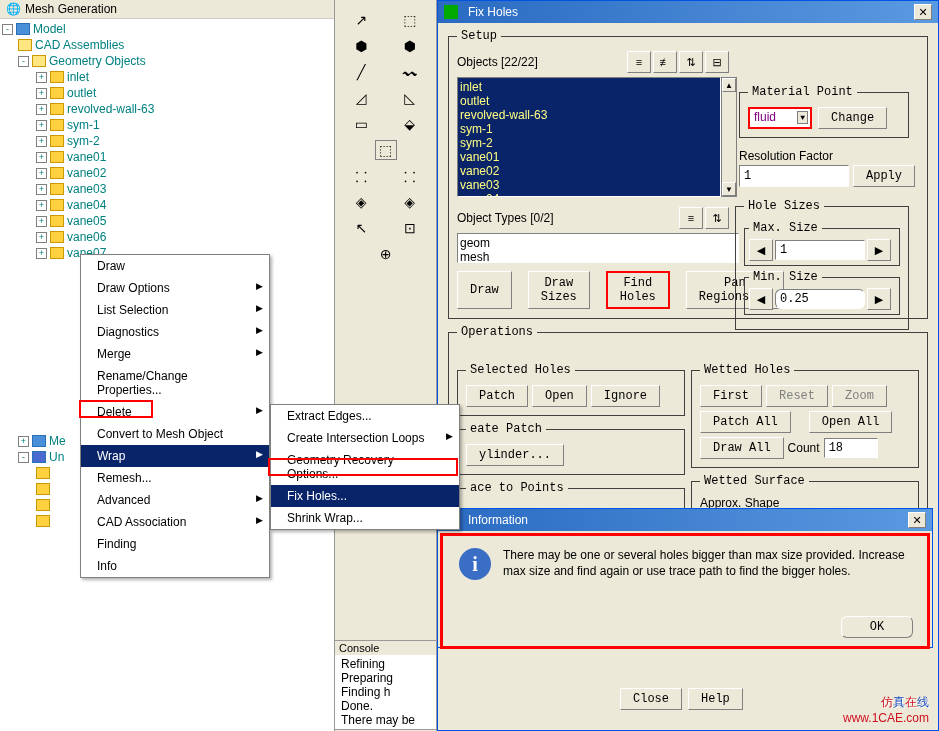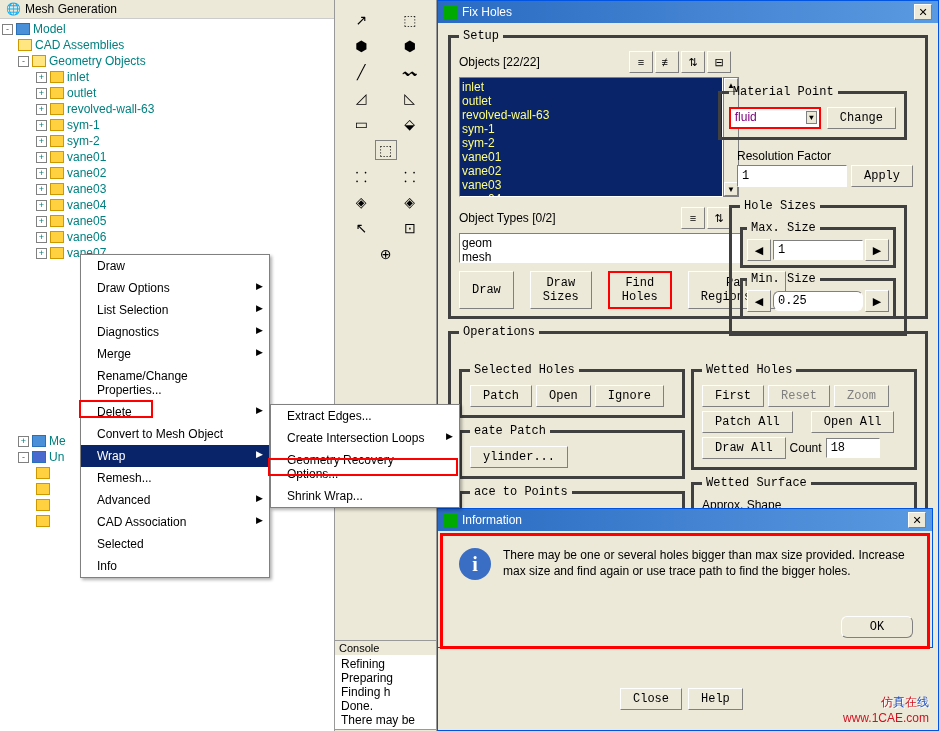--- a/index.html
+++ b/index.html
@@ -29,24 +29,24 @@
 .menu-item.has-sub::after { content: "▶"; position: absolute; right: 6px; font-size: 9px; }
 .menu-item.highlight { background: #0a246a; color: #fff; }
 .menu1 { left: 80px; top: 254px; width: 190px; }
 .menu2 { left: 270px; top: 404px; width: 190px; }
 .menu1-wrap-hl { position: absolute; left: 79px; top: 400px; width: 74px; height: 18px; border: 2px solid red; z-index: 60; pointer-events: none; }
 .menu2-fix-hl { position: absolute; left: 268px; top: 458px; width: 190px; height: 18px; border: 2px solid red; z-index: 60; pointer-events: none; }
 
 
 .fixholes { position: absolute; left: 437px; top: 0; width: 502px; height: 731px; background: #ece9d8; border: 1px solid #0054e3; }
 .fh-title { background: linear-gradient(to right, #2a6ac1, #5a9ae1); color: #fff; padding: 3px 6px; display: flex; align-items: center; justify-content: space-between; }
-.fh-title-left { display: flex; align-items: center; gap: 4px; font-family: "Courier New", monospace; font-size: 13px; }
+.fh-title-left { display: flex; align-items: center; gap: 10px; font-family: "Courier New", monospace; font-size: 13px; }
 .fh-close { width: 18px; height: 16px; background: #ece9d8; border: 1px solid #fff; border-right-color: #808080; border-bottom-color: #808080; display: flex; align-items: center; justify-content: center; font-size: 11px; color: #000; cursor: pointer; }
 .fh-body { padding: 6px 10px; font-family: "Courier New", monospace; }
-fieldset { border: 3px solid #404040; padding: 8px; margin-bottom: 6px; }
+fieldset { border: 1px solid #404040; padding: 8px; margin-bottom: 6px; }
 legend { padding: 0 4px; font-family: "Courier New", monospace; font-size: 12px; }
 .btn { background: #ece9d8; border: 1px solid #fff; border-right-color: #808080; border-bottom-color: #808080; padding: 3px 12px; font-family: "Courier New", monospace; font-size: 12px; cursor: pointer; }
 .listbox { background: #0a246a; color: #ffff80; font-family: "Courier New", monospace; font-size: 12px; border: 1px solid #808080; border-right-color: #fff; border-bottom-color: #fff; padding: 2px; overflow: hidden; }
 .listbox-white { background: #fff; color: #000; border: 1px solid #808080; border-right-color: #fff; border-bottom-color: #fff; padding: 2px; font-family: "Courier New", monospace; font-size: 12px; }
 .textbox { background: #fff; border: 1px solid #808080; border-right-color: #fff; border-bottom-color: #fff; padding: 2px 4px; font-family: "Courier New", monospace; font-size: 12px; }
 .iconbtn { width: 24px; height: 22px; background: #ece9d8; border: 1px solid #fff; border-right-color: #808080; border-bottom-color: #808080; display: inline-flex; align-items: center; justify-content: center; font-size: 11px; cursor: pointer; }
 .dropdown { background: #fff; border: 1px solid #808080; border-right-color: #fff; border-bottom-color: #fff; padding: 1px 16px 1px 4px; font-family: "Courier New", monospace; color: #800080; position: relative; }
 .dropdown::after { content: "▼"; position: absolute; right: 2px; top: 2px; font-size: 8px; background: #ece9d8; padding: 1px 2px; border: 1px solid #808080; color: #000; }
 .red-box { border: 2px solid red; }
 
@@ -241,29 +241,30 @@
     <div class="menu-item has-sub">List Selection</div>
     <div class="menu-item has-sub">Diagnostics</div>
     <div class="menu-item has-sub">Merge</div>
     <div class="menu-item">Rename/Change Properties...</div>
     <div class="menu-item has-sub">Delete</div>
     <div class="menu-item">Convert to Mesh Object</div>
     <div class="menu-item has-sub highlight">Wrap</div>
     <div class="menu-item">Remesh...</div>
     <div class="menu-item has-sub">Advanced</div>
     <div class="menu-item has-sub">CAD Association</div>
-    <div class="menu-item">Selected</div>
+    <div class="menu-item">Finding</div>
     <div class="menu-item">Info</div>
   </div>
 <div class="menu1-wrap-hl"></div>
 
 <div class="menu menu2" id="menu2">
     <div class="menu-item">Extract Edges...</div>
     <div class="menu-item has-sub">Create Intersection Loops</div>
     <div class="menu-item">Geometry Recovery Options...</div>
+    <div class="menu-item highlight">Fix Holes...</div>
     <div class="menu-item">Shrink Wrap...</div>
   </div>
 <div class="menu2-fix-hl"></div>
 
 <div class="fixholes">
   <div class="fh-title">
     <div class="fh-title-left">
         <span style="width:14px;height:14px;background:#0a0;display:inline-block"></span>
         <span>Fix Holes</span>
       </div>
@@ -314,21 +315,21 @@
           <button class="btn">Draw</button>
           <button class="btn">Draw Sizes</button>
           <button class="btn red-box">Find Holes</button>
           <button class="btn">Pan Regions...</button>
         </div>
       </div>
 
       <fieldset class="matpoint">
         <legend>Material Point</legend>
         <div style="display:flex;gap:6px">
-          <div class="dropdown red-box" style="width:92px"><span>fluid</span></div>
+          <div class="dropdown red-box" style="width:64px"><span>fluid</span></div>
           <button class="btn">Change</button>
         </div>
       </fieldset>
 
       <div class="resfactor">
         <div>Resolution Factor</div>
         <div style="display:flex;gap:4px;margin-top:2px">
           <input class="textbox" style="width: 110px;" value="1">
           <button class="btn">Apply</button>
         </div>

